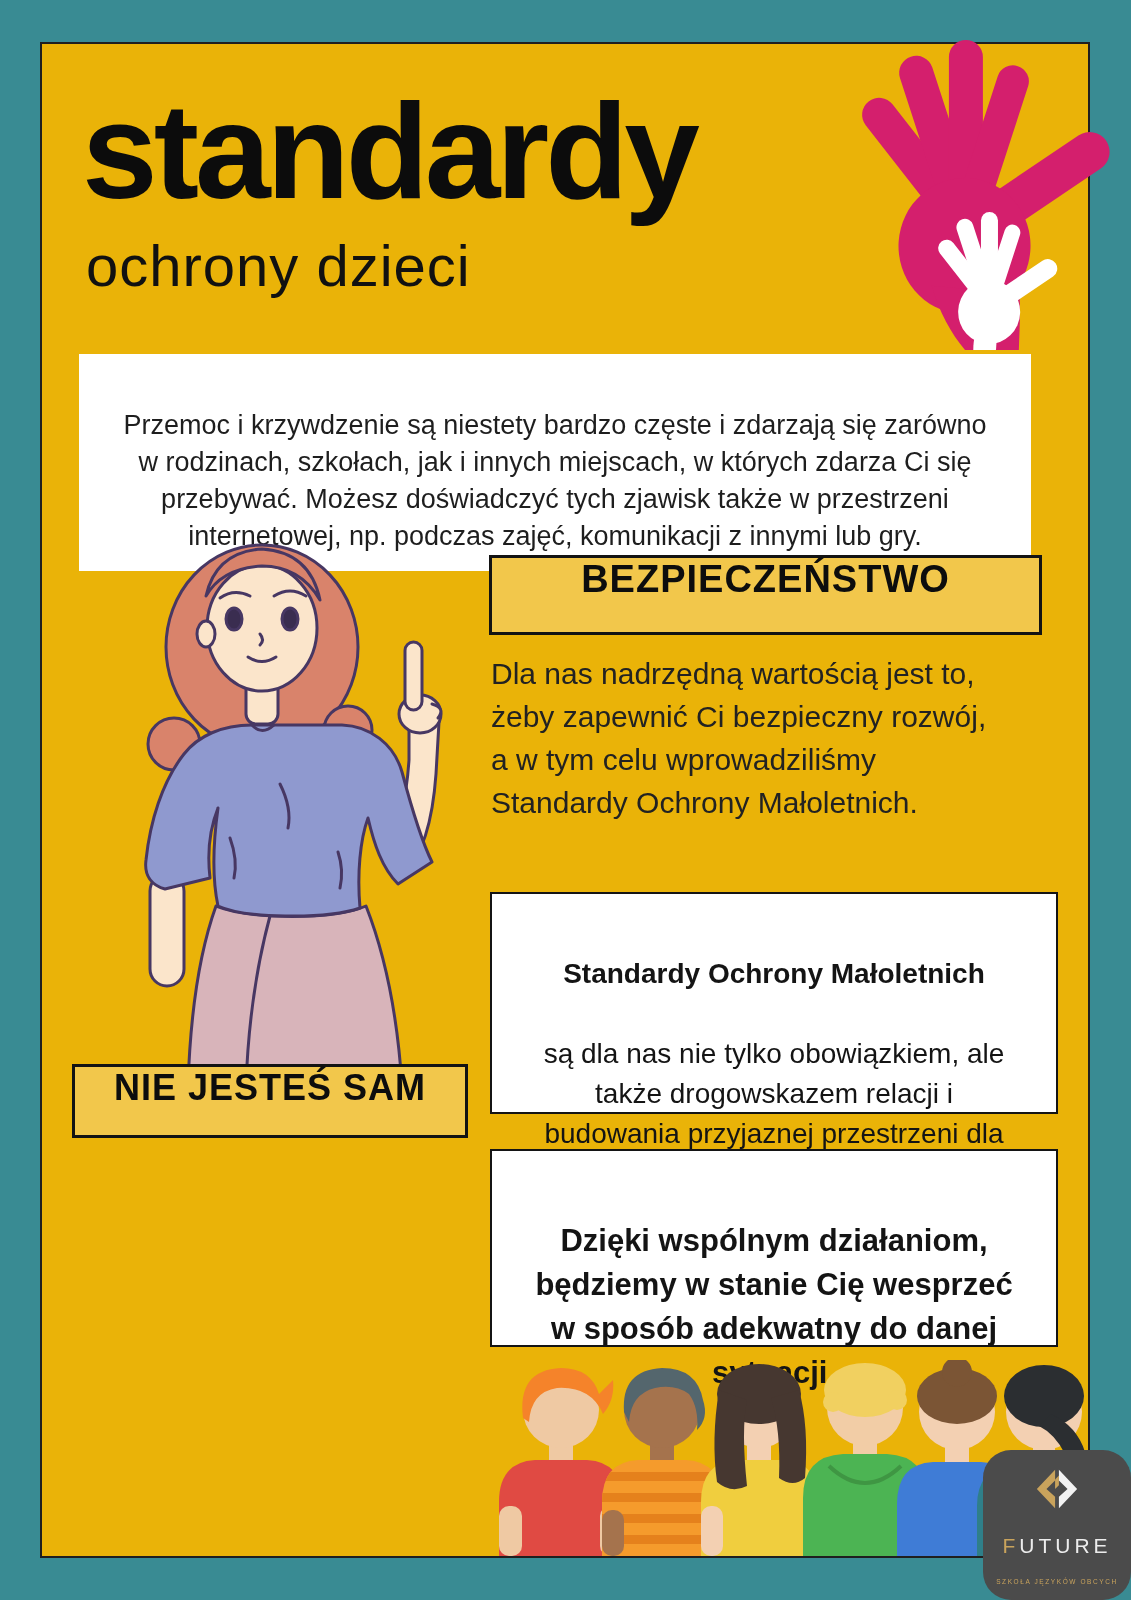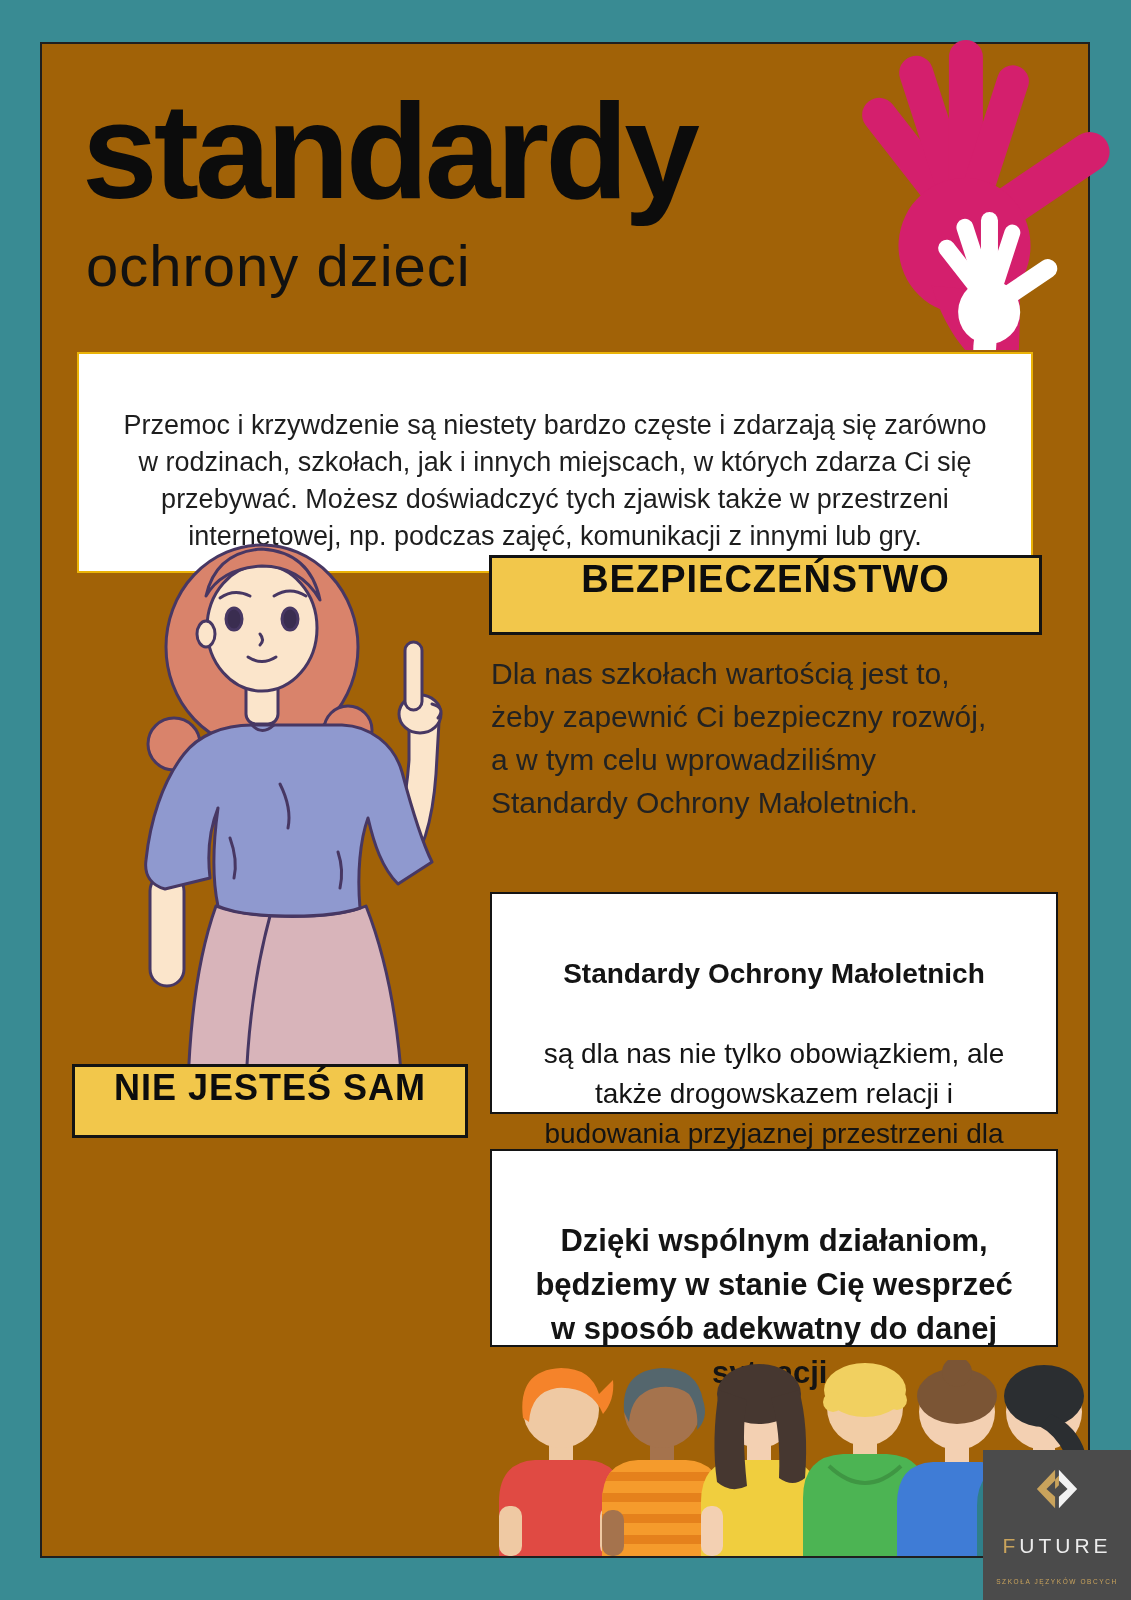--- a/index.html
+++ b/index.html
@@ -1,19 +1,19 @@
 <!DOCTYPE html>
 <html><head>
 <meta charset="utf-8">
 <style>
   html,body{margin:0;padding:0;}
   .canvas{position:relative;width:1131px;height:1600px;background:#398b93;
           font-family:"Liberation Sans",sans-serif;overflow:hidden;}
   .page{position:absolute;left:40px;top:42px;width:1046px;height:1512px;
-        background:#a16207;border:2px solid #1f1f1f;overflow:hidden;}
+        background:#eab308;border:2px solid #1f1f1f;overflow:hidden;}
 
   .title-main{position:absolute;left:40px;top:36px;font-size:136px;line-height:1.05;
               font-weight:800;letter-spacing:-4px;color:#0c0c0c;white-space:nowrap;}
   .title-sub{position:absolute;left:44px;top:190px;font-size:58px;line-height:1.1;
              font-weight:400;letter-spacing:1px;color:#111;white-space:nowrap;}
 
   .intro-box{position:absolute;left:35px;top:308px;width:896px;padding:16px 28px;
              border:2px solid #eab308;background:#fff;
              font-size:27px;line-height:37px;color:#1e1e1e;text-align:center;white-space:pre-line;}
 
@@ -37,21 +37,21 @@
               font-size:30px;line-height:43px;color:#1c1c1c;white-space:pre-line;}
   .alone-para b{font-weight:700;}
 
   .woman-svg{position:absolute;left:60px;top:478px;width:380px;height:564px;}
   .people-svg{position:absolute;left:457px;top:1316px;width:592px;height:196px;}
 
   .hands-svg{position:absolute;left:828px;top:38px;width:305px;height:312px;}
 
   .future-logo{position:absolute;left:983px;top:1450px;width:148px;height:150px;
                background:#4b4b4b;display:flex;flex-direction:column;align-items:center;
-               justify-content:center;gap:20px;}
+               justify-content:center;gap:20px;border-radius:28px;}
   .future-name{font-size:21px;letter-spacing:4px;color:#ececec;font-weight:400;margin-top:2px;}
   .future-name .gold{color:#c9a35c;}
   .future-sub{font-size:6.5px;letter-spacing:1.6px;color:#c9a35c;}
 </style>
 </head>
 <body>
 
 <div class="canvas">
   <div class="page">
 
@@ -103,21 +103,21 @@
         <path d="M178,262 Q190,286 186,306" fill="none"></path>
         <path d="M128,316 Q136,338 132,356" fill="none"></path>
         <path d="M236,330 Q242,348 238,366" fill="none"></path>
       </g>
     </svg>
 
     <div class="chip chip-safety">
       <span>BEZPIECZEŃSTWO</span>
     </div>
 
-    <p class="safety-para">Dla nas szkołach wartością jest to,
+    <p class="safety-para">Dla nas nadrzędną wartością jest to,
 żeby zapewnić Ci bezpieczny rozwój,
 a w tym celu wprowadziliśmy
 Standardy Ochrony Małoletnich.</p>
 
     <div class="outline-box standards-box">
       <span class="box-title">Standardy Ochrony Małoletnich</span>
       <span>są dla nas nie tylko obowiązkiem, ale
 także drogowskazem relacji i
 budowania przyjaznej przestrzeni dla
 Ciebie.</span>

